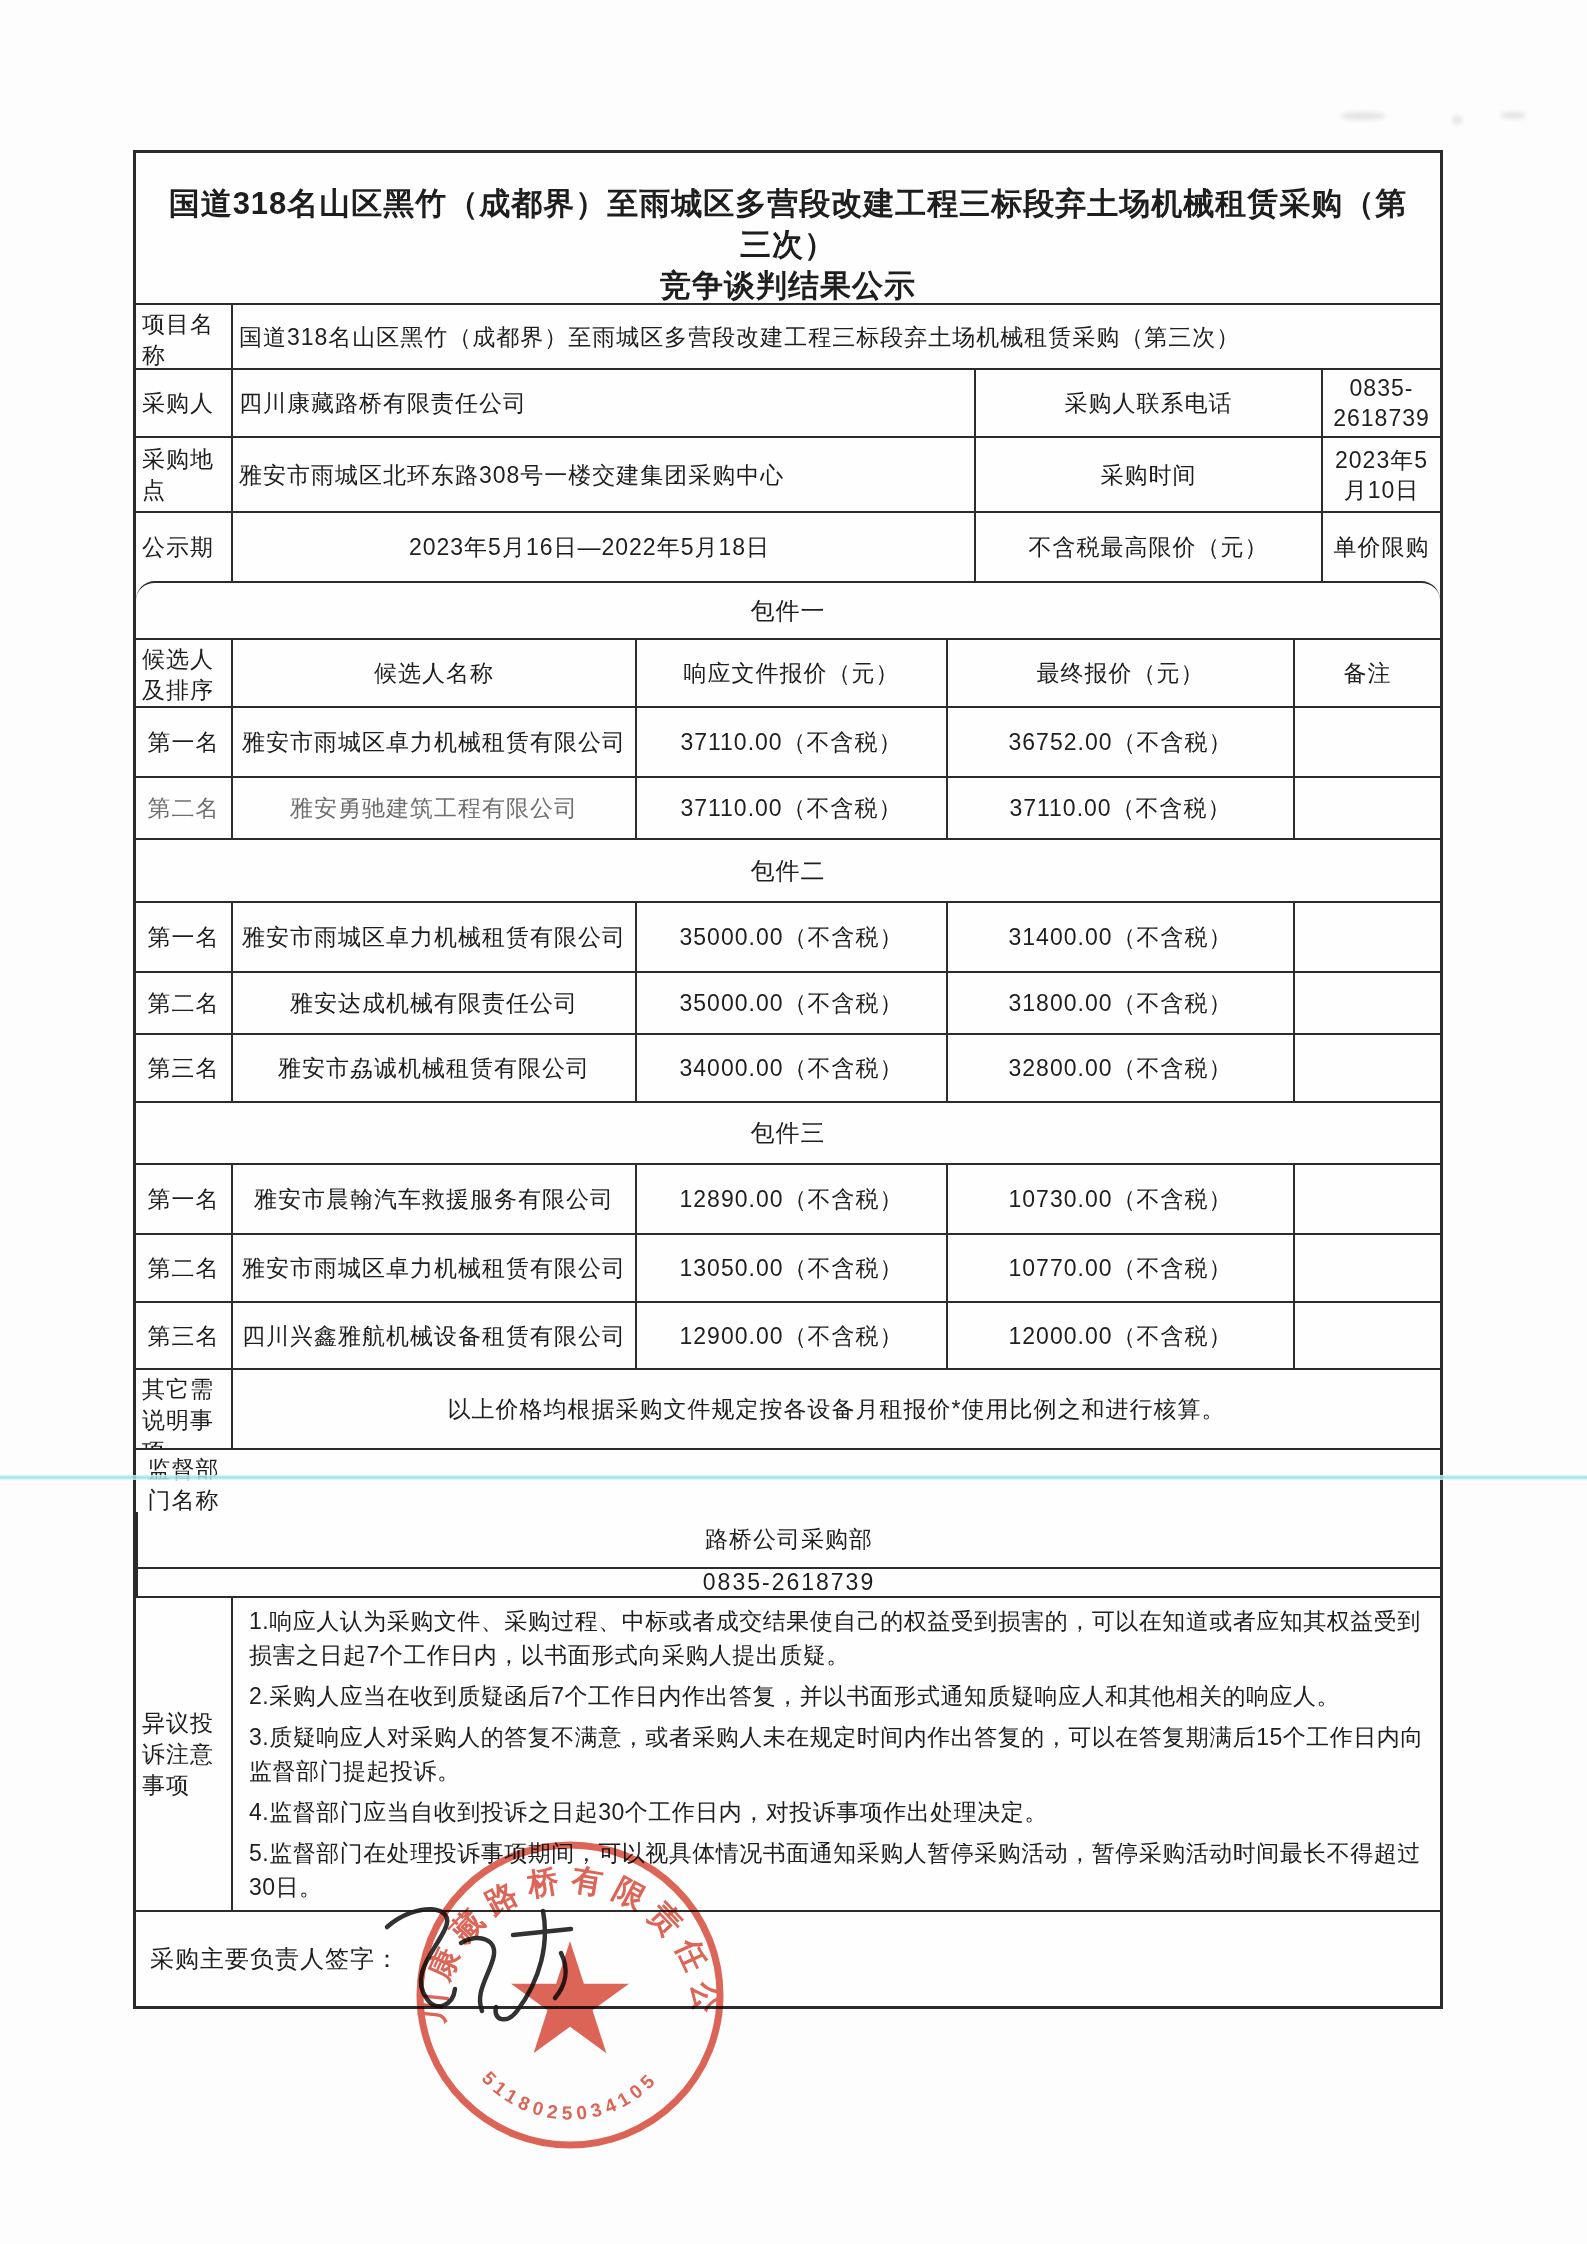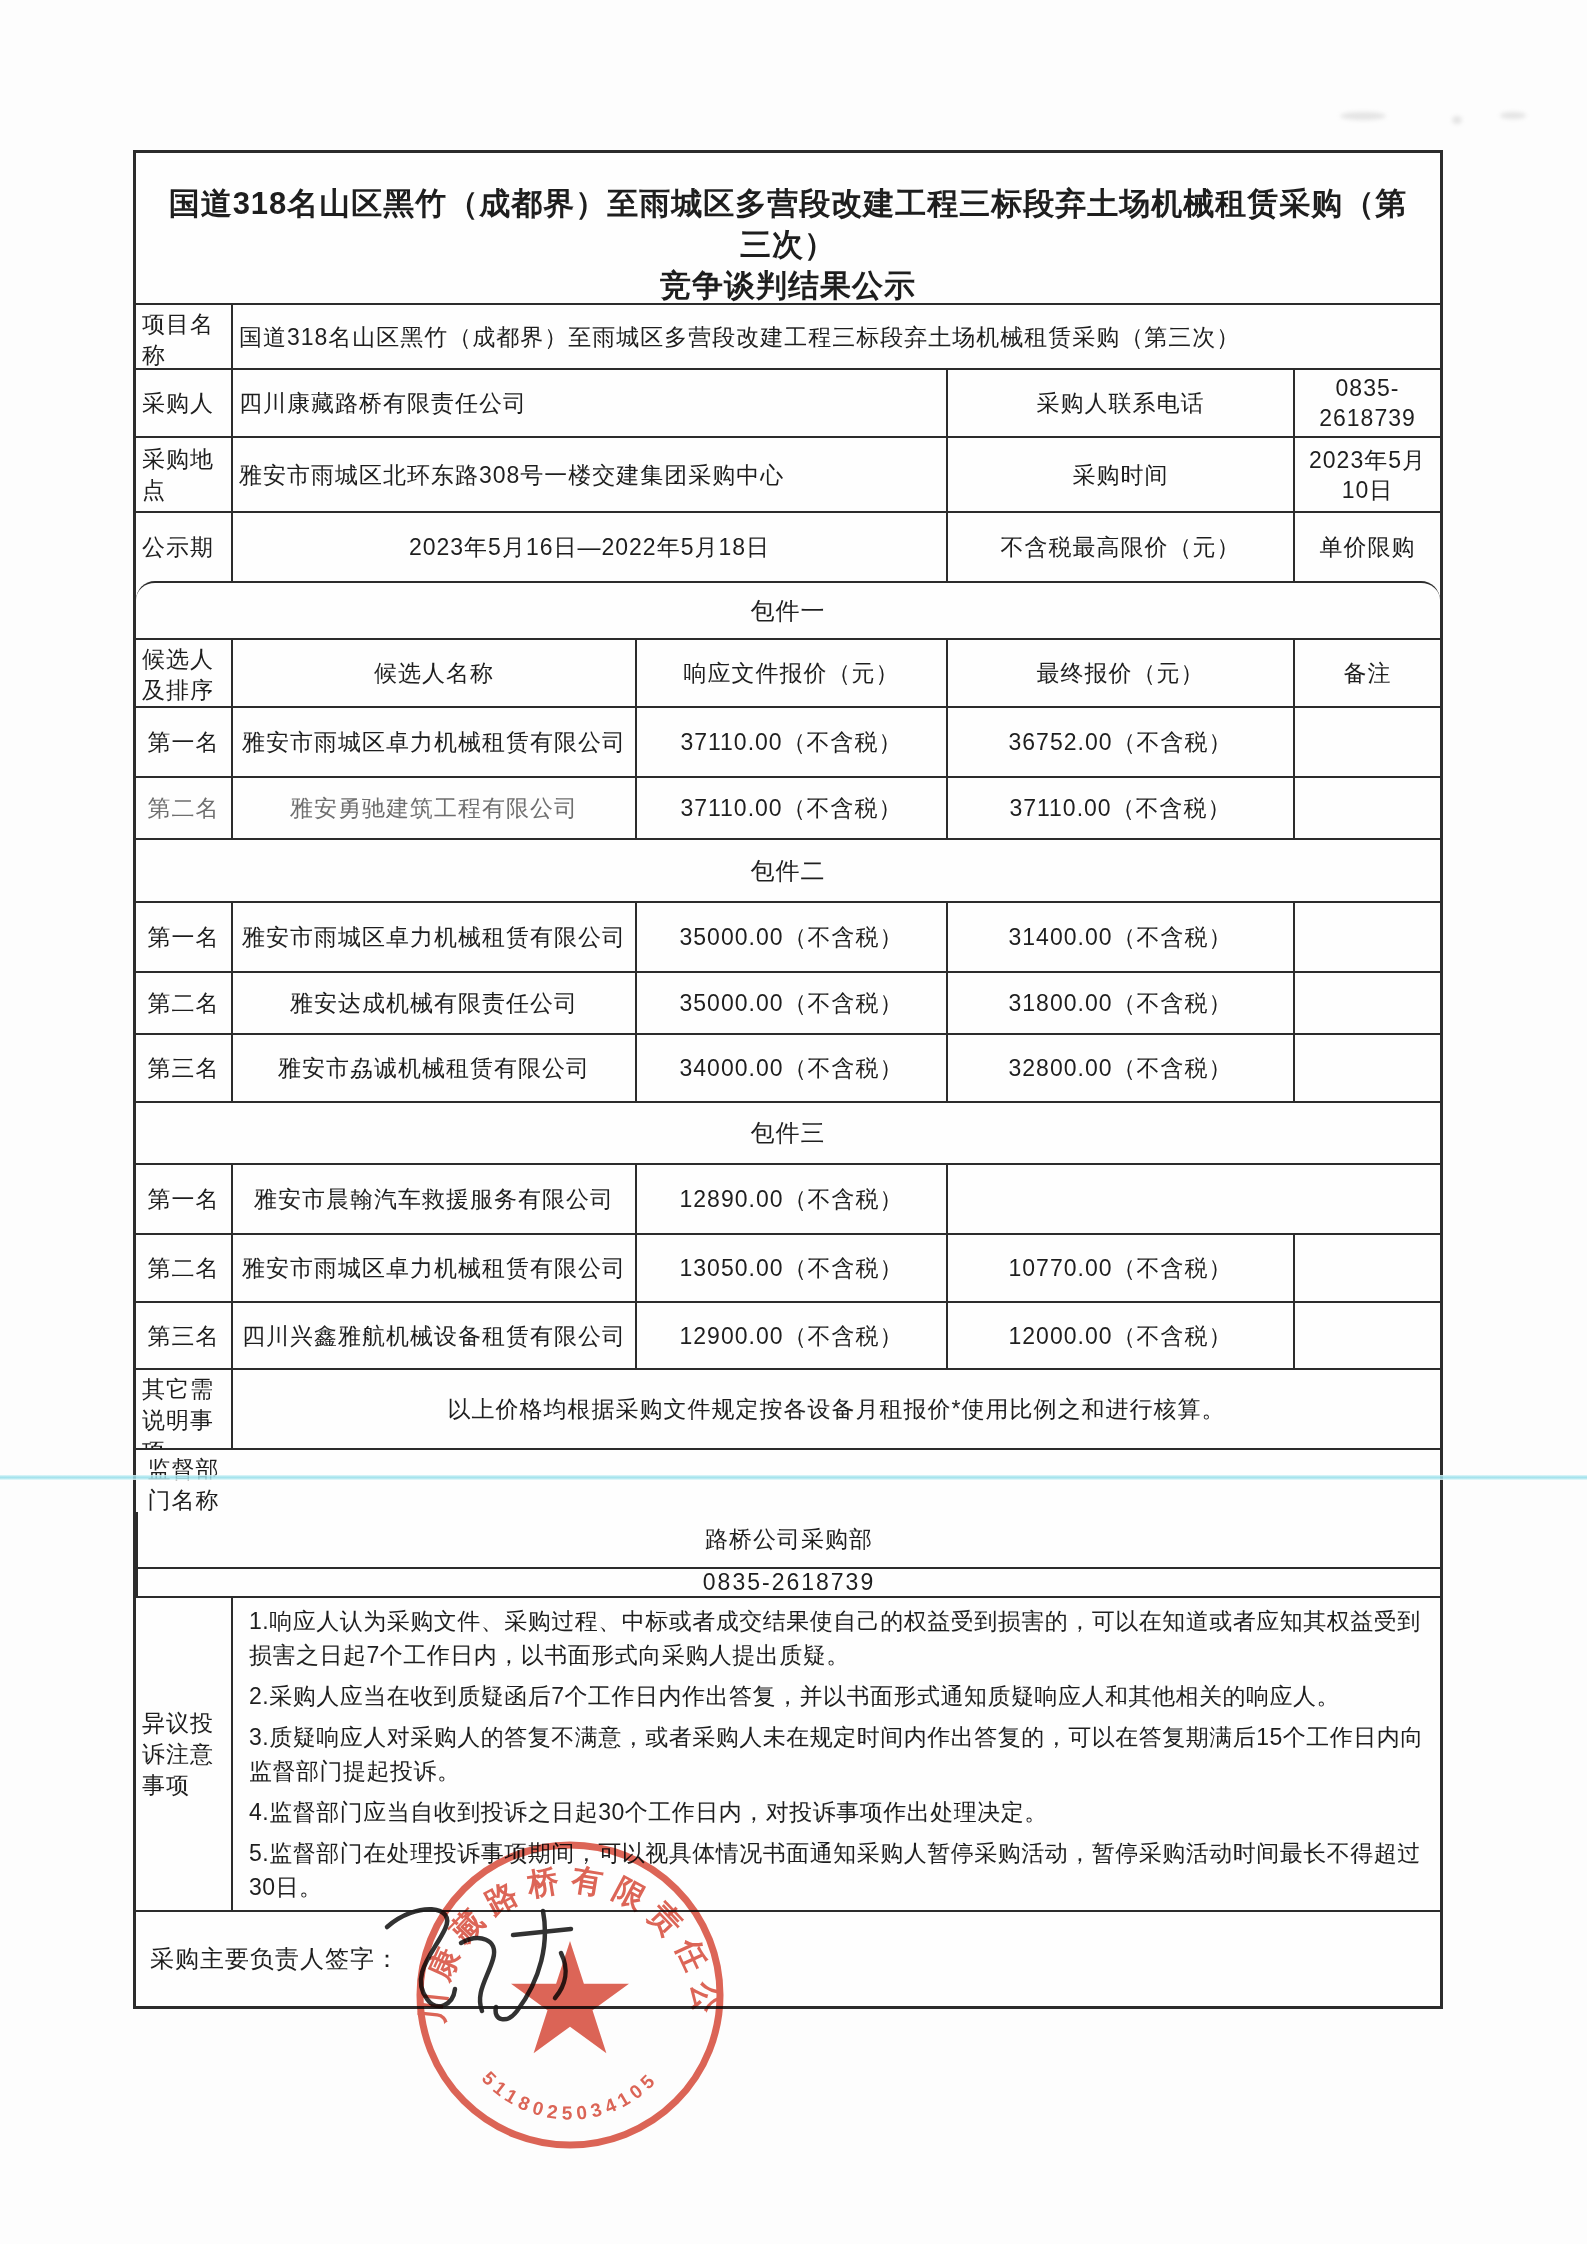--- a/index.html
+++ b/index.html
@@ -28,21 +28,21 @@
   .ctr{justify-content:center;text-align:center;}
   .lft{justify-content:flex-start;text-align:left;}
   
   .c1{width:95px;}
   .c2{width:404px;}
   .c3{width:311px;}
   .c4{width:347px;}
   .c5{flex:1;}
   
   .cv{width:715px;}
-  .crl{width:347px;}
+  .crl{width:347px;margin-left:28px;}
   .crv{flex:1;}
   .cfull{flex:1;}
   
   .r-title{height:150px;align-items:flex-start;}
   .r-a{height:65px;} .r-b{height:68px;} .r-c{height:75px;} .r-d{height:70px;}
   .r-band1{height:57px;border-radius:19px;} .r-hdr{height:68px;}
   .r-p1a{height:70px;} .r-p1b{height:62px;}
   .r-band2{height:63px;}
   .r-p2a{height:70px;} .r-p2b{height:62px;} .r-p2c{height:68px;}
   .r-band3{height:62px;}
@@ -178,20 +178,21 @@
   </div>
 
   <div class="row r-band3">
     <div class="cell band">包件三</div>
   </div>
 
   <div class="row r-p3a">
     <div class="cell c1 ctr">第一名</div>
     <div class="cell c2 ctr">雅安市晨翰汽车救援服务有限公司</div>
     <div class="cell c3 ctr">12890.00（不含税）</div>
+    <div class="cell c4 ctr">10730.00（不含税）</div>
     <div class="cell c5 ctr"></div>
   </div>
   <div class="row r-p3b">
     <div class="cell c1 ctr">第二名</div>
     <div class="cell c2 ctr">雅安市雨城区卓力机械租赁有限公司</div>
     <div class="cell c3 ctr">13050.00（不含税）</div>
     <div class="cell c4 ctr">10770.00（不含税）</div>
     <div class="cell c5 ctr"></div>
   </div>
   <div class="row r-p3c">

